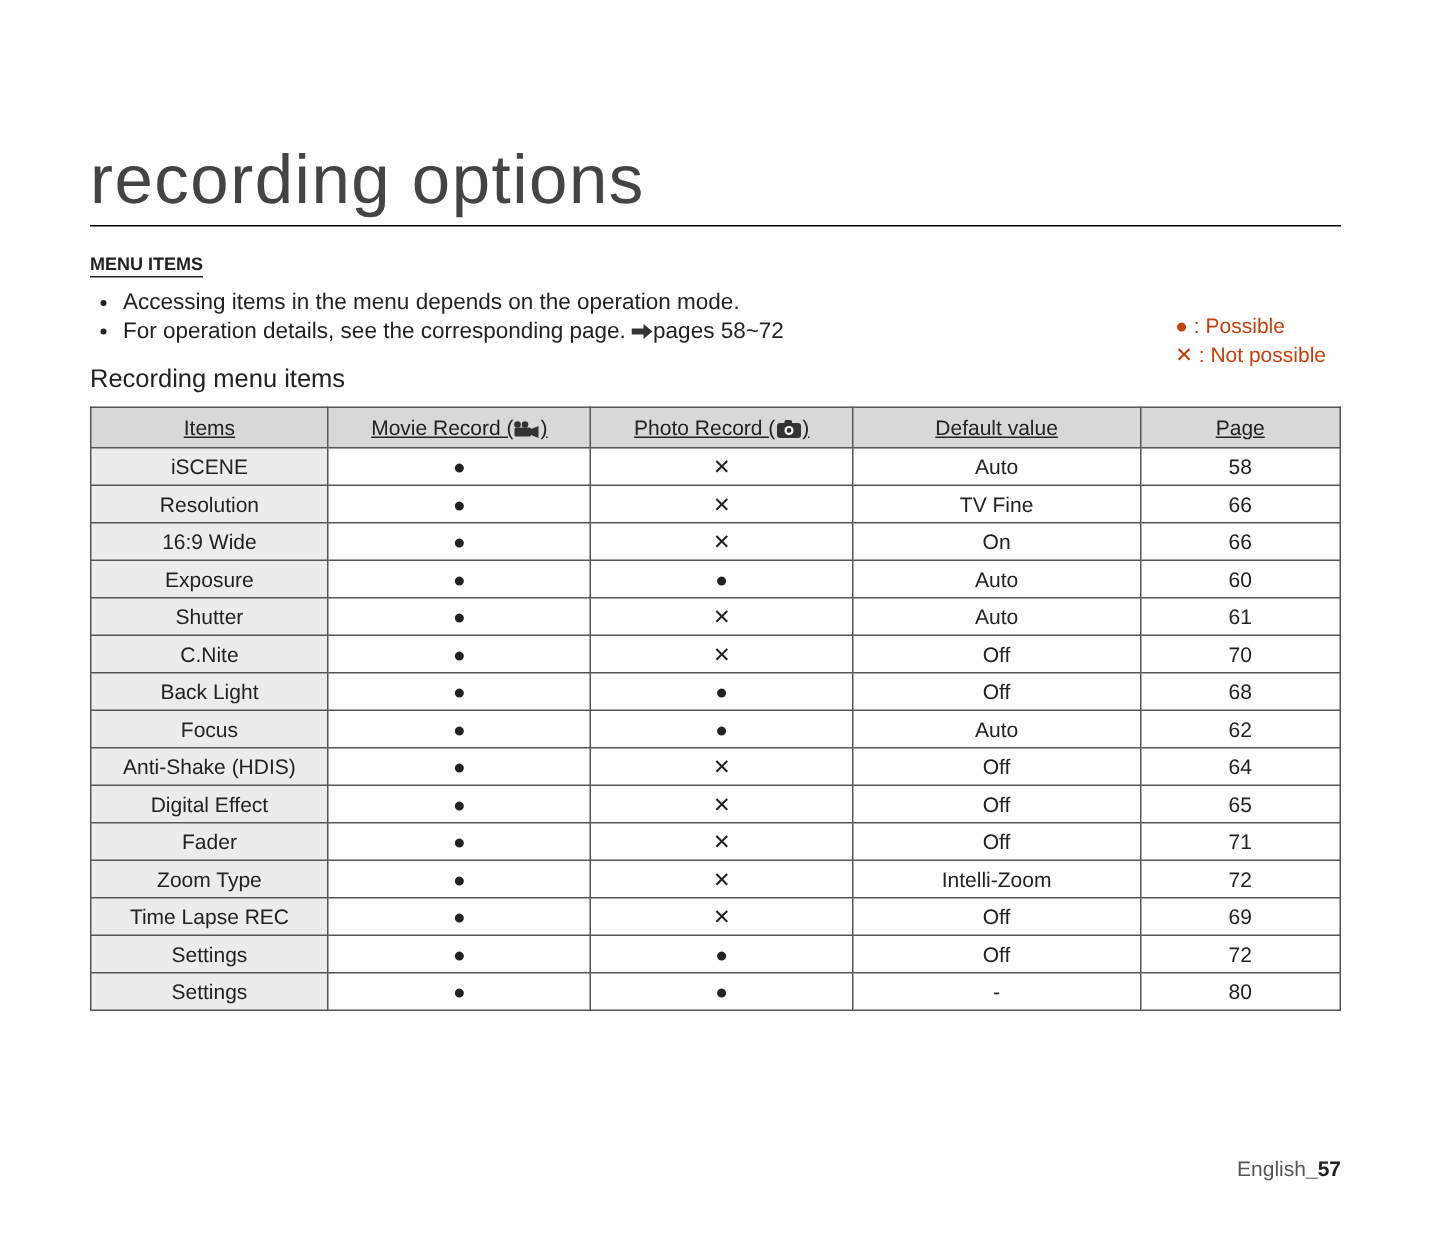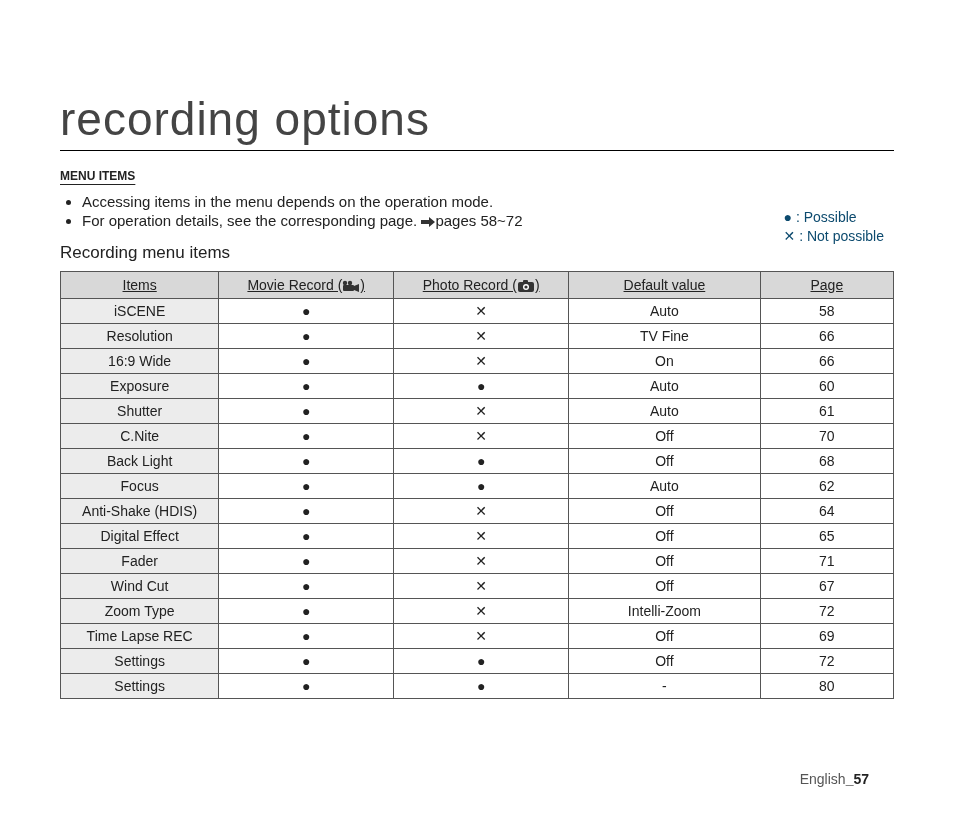--- a/index.html
+++ b/index.html
@@ -40,21 +40,21 @@
   ul.bullets li { margin-bottom: 2px; }
   .subheading {
     font-size: 17px;
     margin: 4px 0 8px 0;
   }
   .legend {
     position: absolute;
     right: 70px;
     top: 208px;
     font-size: 14px;
-    color:#0c4a6e;
+    color:#c2410c;
     line-height: 1.35;
   }
   table.menu {
     width: 100%;
     border-collapse: collapse;
     font-size: 14px;
   }
   table.menu th {
     background:#d8d8d8;
     font-weight: normal;
@@ -72,21 +72,21 @@
     border-right: 1px solid #555;
     border-bottom: 1px solid #555;
     text-align: center;
   }
   table.menu td.itemname {
     background:#ececec;
   }
   .sym { font-size: 14px; }
   .footer {
     position: absolute;
-    right: 85px;
+    right: 60px;
     bottom: 38px;
     font-size: 14px;
     color:#555;
   }
   .footer b { color:#222; }
   .arrow-icon { display:inline-block; width:14px; }
   svg.inline-icon { vertical-align: -2px; }
 </style>
 </head>
 <body>
@@ -210,27 +210,20 @@
           <td>65</td>
         </tr>
         <tr>
           <td class="itemname">Fader</td>
           <td><span class="sym">●</span></td>
           <td><span class="sym">✕</span></td>
           <td>Off</td>
           <td>71</td>
         </tr>
         <tr>
-          <td class="itemname">Wind Cut</td>
-          <td><span class="sym">●</span></td>
-          <td><span class="sym">✕</span></td>
-          <td>Off</td>
-          <td>67</td>
-        </tr>
-        <tr>
           <td class="itemname">Zoom Type</td>
           <td><span class="sym">●</span></td>
           <td><span class="sym">✕</span></td>
           <td>Intelli-Zoom</td>
           <td>72</td>
         </tr>
         <tr>
           <td class="itemname">Time Lapse REC</td>
           <td><span class="sym">●</span></td>
           <td><span class="sym">✕</span></td>

